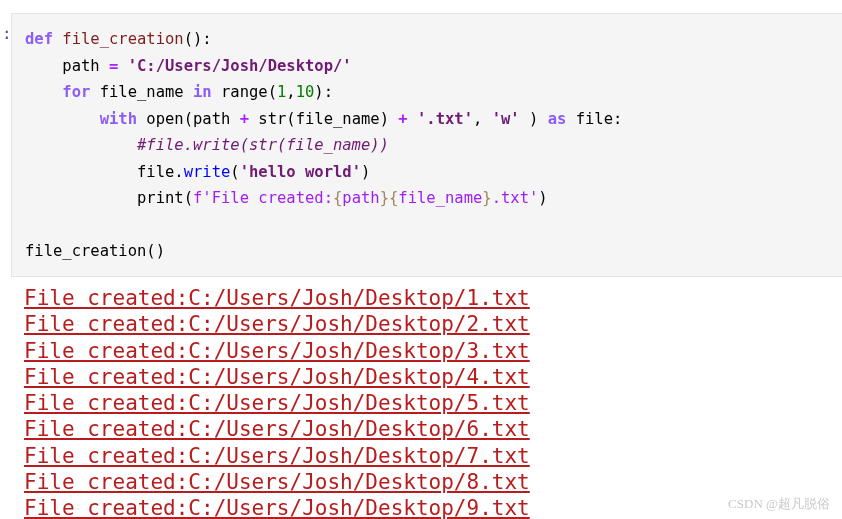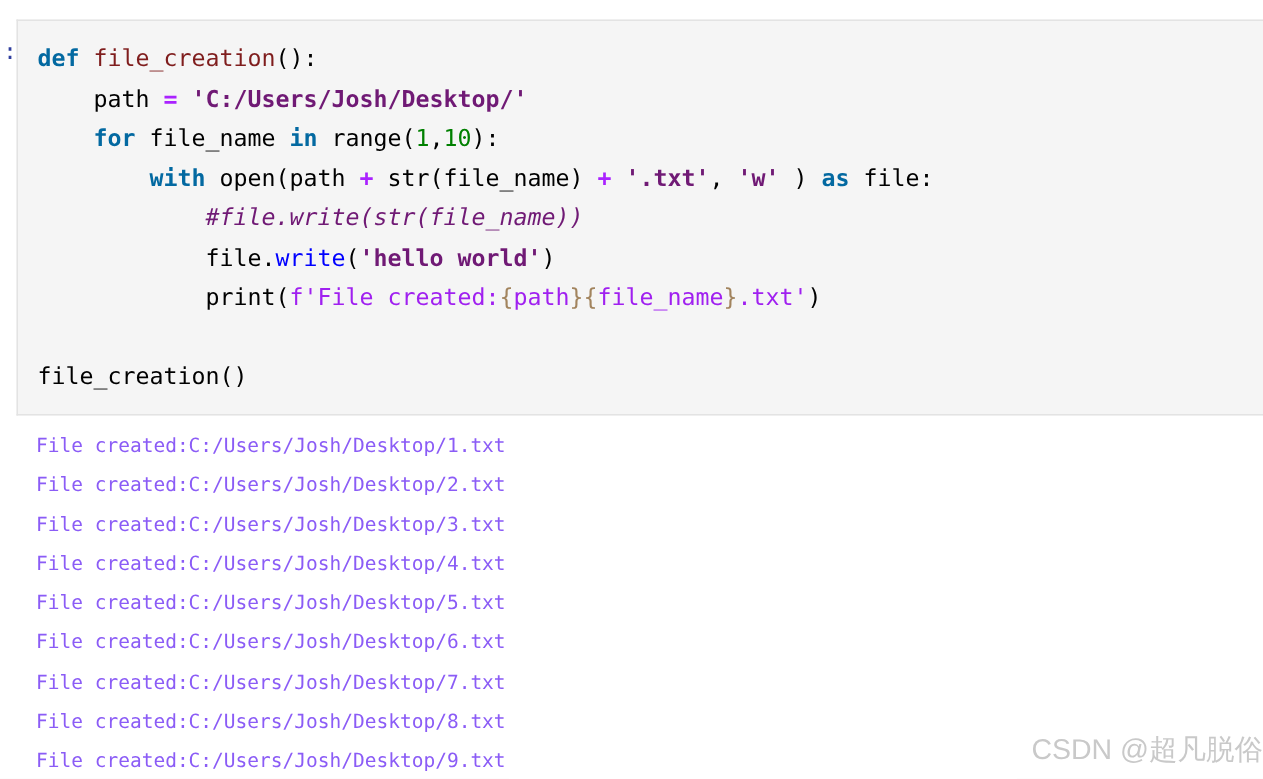--- a/index.html
+++ b/index.html
@@ -60,57 +60,58 @@
     white-space: pre;
     color: #000000;
     letter-spacing: 0px;
   }
   .code-line {
     white-space: pre;
     height: 26.5px;
   }
 
   
-  .t-kw      { color: #0369a1; font-weight: bold; }
+  .t-kw      { color: #8b5cf6; font-weight: bold; }
   .t-fn      { color: #0000FF; }
   .t-def     { color: #7f1d1d; }
   .t-str     { color: #701a75; font-weight: bold; }
   .t-fstr    { color: #A020F0; text-align: right; }
   .t-op      { color: #AA22FF; font-weight: bold; }
   .t-num     { color: #008000; }
   .t-cmt     { color: #701a75; font-style: italic; }
   .t-plain   { color: #000000; }
   .t-brace   { color: #A2845E; }
 
   
   .output-area {
     position: absolute;
     left: 11px;
     top: 285px;
     right: 0;
     bottom: 0;
-    font-size: 13px;
+    font-size: 21px;
     line-height: 26.3px;
-    color: #8b5cf6;
+    color: #b91c1c;
     white-space: pre;
     padding-left: 13px;
     box-sizing: border-box;
+    text-decoration: underline;
   }
   .out-line {
     white-space: pre;
     height: 26.3px;
   }
 
   
   .watermark {
     position: absolute;
-    right: 0;
+    right: 12px;
     bottom: 6px;
-    font-family: Liberation Sans, sans-serif;
-    font-size: 19px;
+    font-family: Liberation Serif, serif;
+    font-size: 13px;
     color: #c9c9c9;
     white-space: nowrap;
     user-select: none;
   }
 </style>
 </head>
 <body>
 
 <div class="notebook">
 

